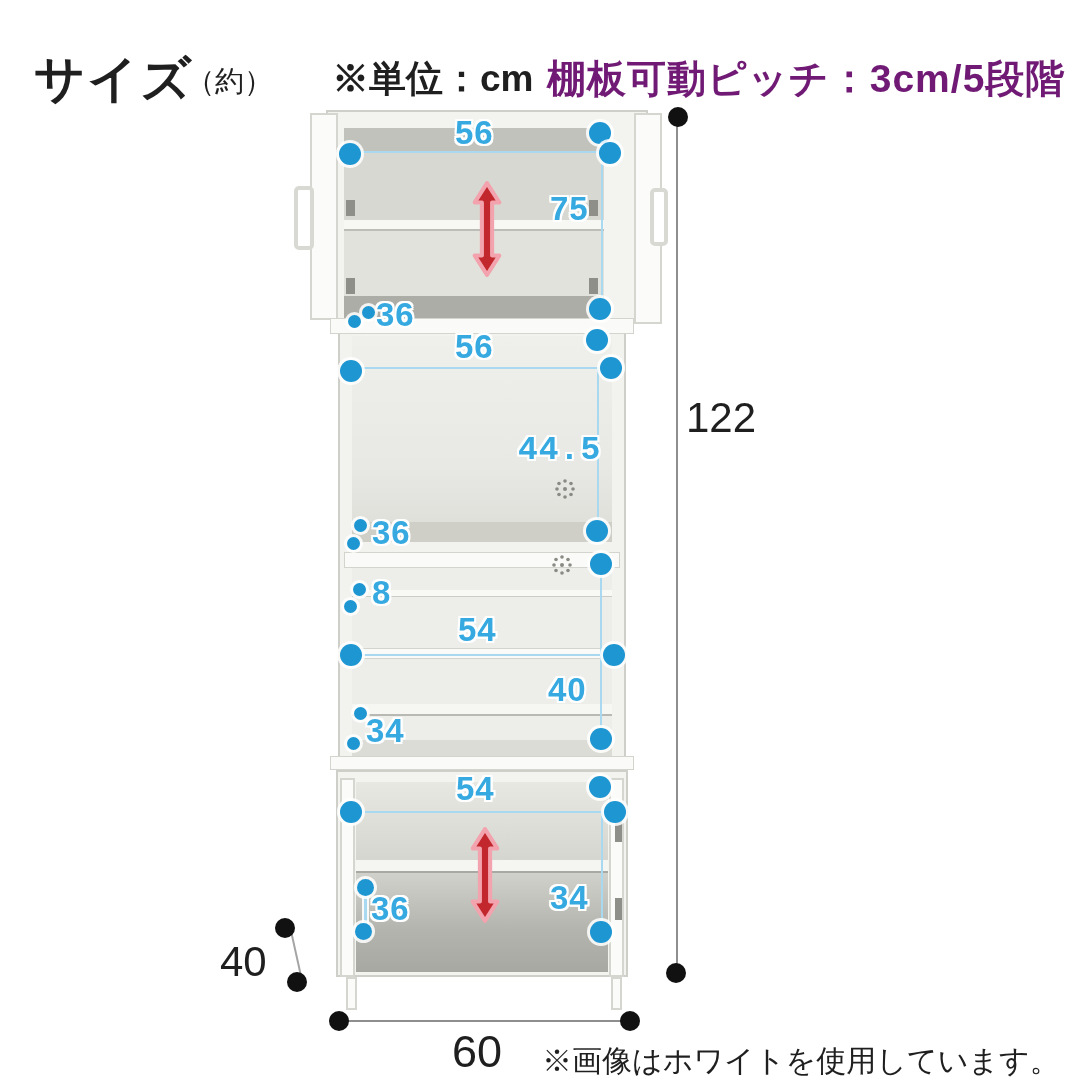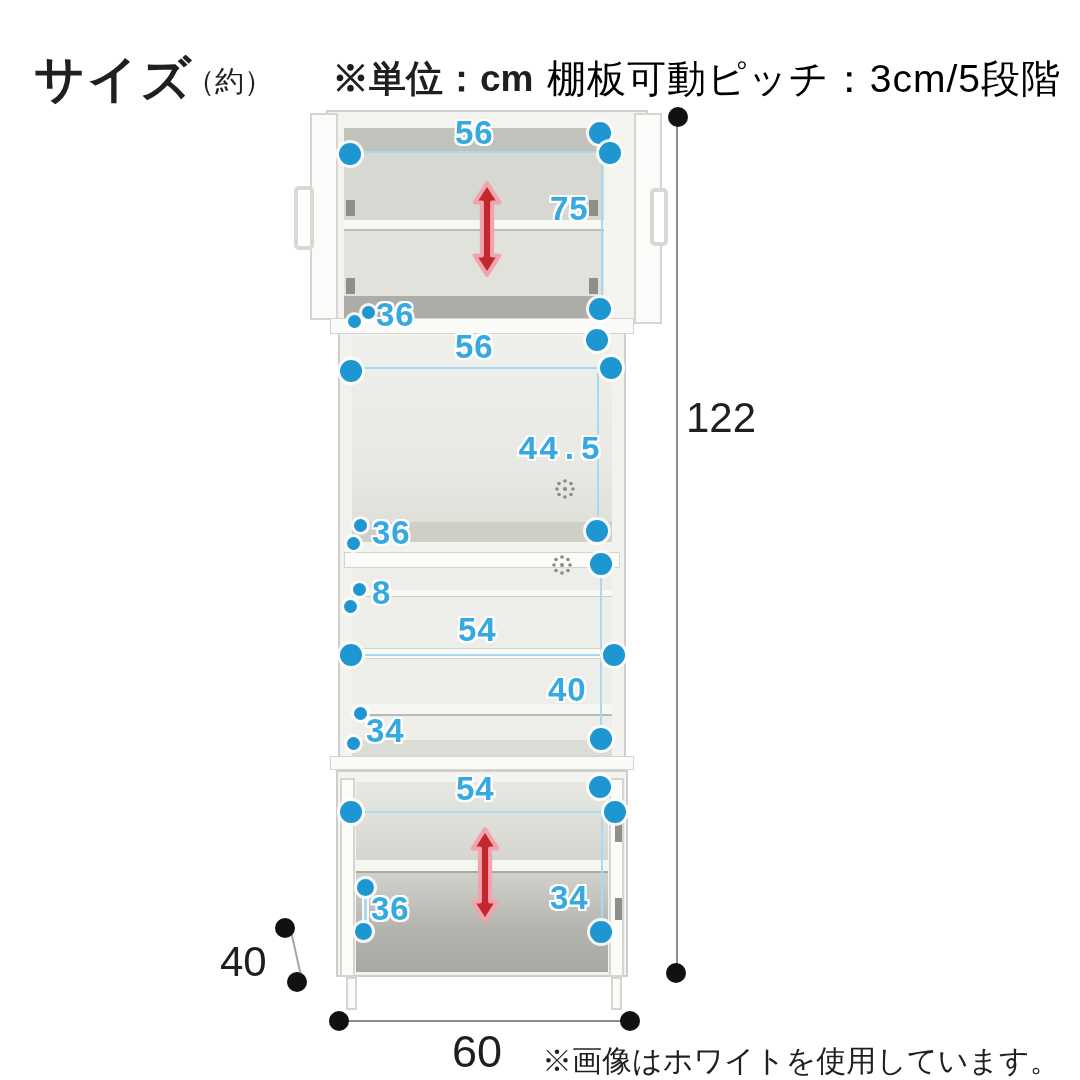--- a/index.html
+++ b/index.html
@@ -5,21 +5,21 @@
   html,body{margin:0;padding:0;background:#fff;}
   #canvas{
     position:relative;width:1080px;height:1080px;background:#ffffff;overflow:hidden;
     font-family:"Liberation Sans", sans-serif;
   }
   .abs{position:absolute;}
   
   .title-main{font-size:50px;font-weight:600;color:#1f1f1f;letter-spacing:2px;}
   .title-sub{font-size:29px;font-weight:500;color:#1f1f1f;}
   .unit-label{font-size:37px;font-weight:700;color:#1f1f1f;margin-left:48px;}
-  .pitch-note{font-size:39px;font-weight:400;color:#000000;letter-spacing:1px;}
+  .pitch-note{font-size:39px;font-weight:700;color:#701a75;letter-spacing:1px;}
   .footer-note{font-size:30px;font-weight:500;color:#1f1f1f;}
   .dim-blue{
     font-size:33px;font-weight:700;color:#35a9e0;letter-spacing:1px;
     text-shadow:-2px -2px 0 #fff,2px -2px 0 #fff,-2px 2px 0 #fff,2px 2px 0 #fff,
                  0 -2px 0 #fff,0 2px 0 #fff,-2px 0 0 #fff,2px 0 0 #fff;
   }
   .dim-black{font-size:42px;font-weight:500;color:#1f1f1f;}
   
   .dot-blue{width:22px;height:22px;border-radius:50%;background:#1e96d2;box-shadow:0 0 0 3px rgba(255,255,255,.85);}
   .dot-blue.sm{width:13px;height:13px;}

